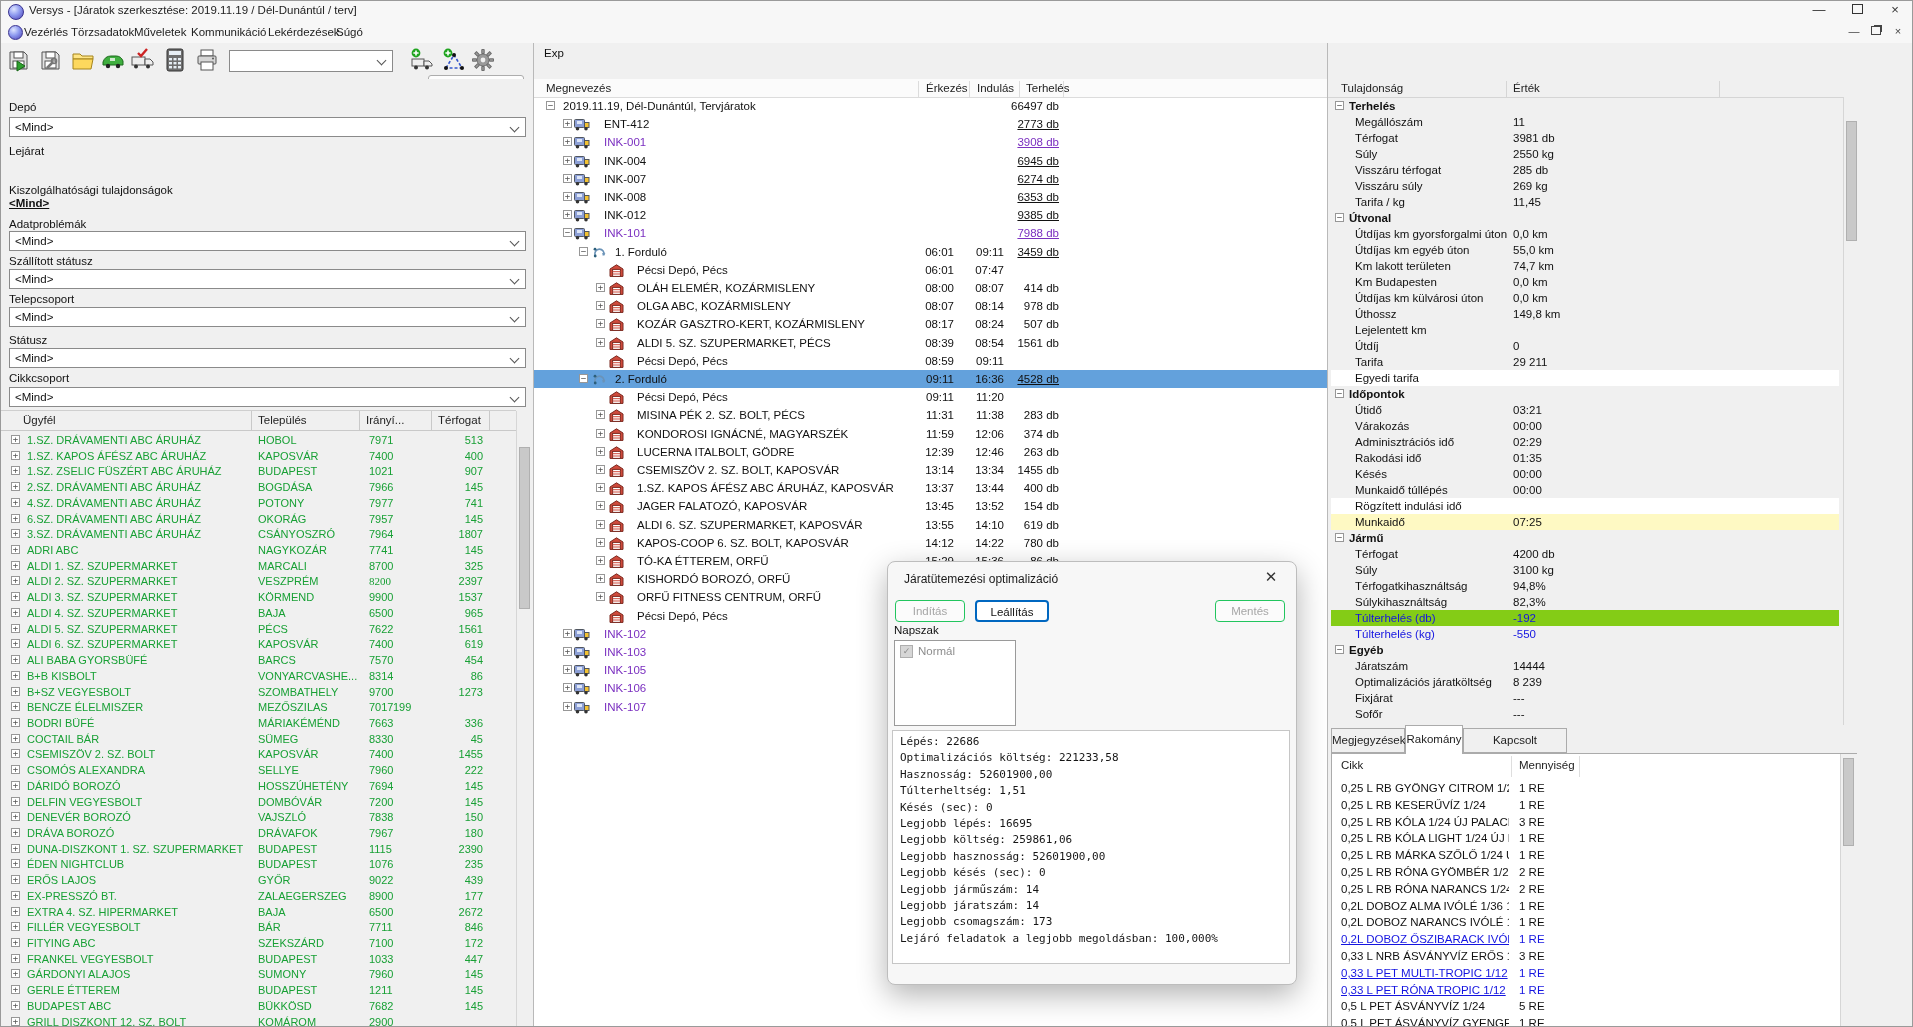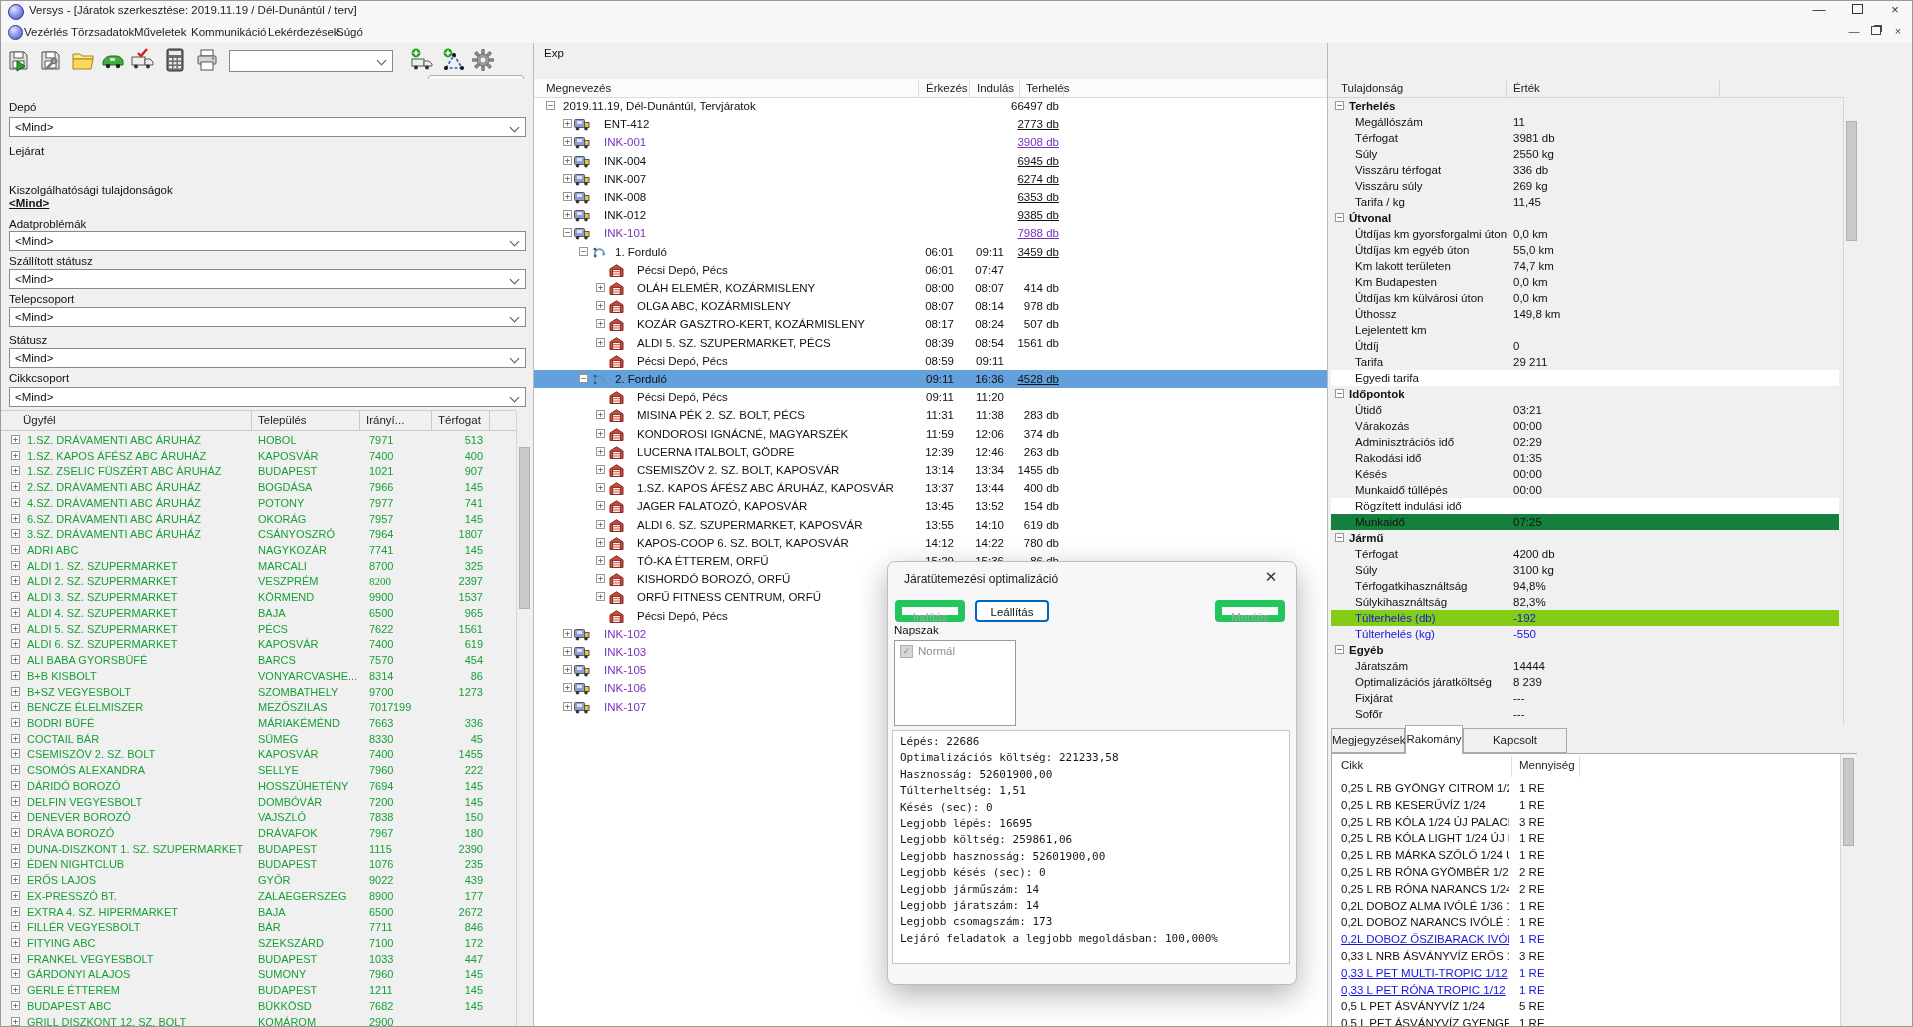--- a/index.html
+++ b/index.html
@@ -41,21 +41,21 @@
   .tab{position:absolute;box-sizing:border-box;border:1px solid #ababab;background:#f0f0f0;text-align:center;font-size:11.5px;color:#222;}
   .tab.active{background:#fff;border-bottom:none;z-index:3;}
   .cargo{position:absolute;left:1330px;top:752px;width:526px;height:275px;background:#fff;border:1px solid #ababab;box-sizing:border-box;}
   .carow{position:absolute;font-size:11.5px;white-space:nowrap;}
   .sbtrack{position:absolute;background:#f0f0f0;border-left:1px solid #d6d6d6;}
   .sbthumb{position:absolute;background:#c9c9c9;border:1px solid #b0b0b0;box-sizing:border-box;}
   .dialog{position:absolute;left:886px;top:560px;width:408px;height:422px;background:#f7f7f7;border:1px solid #bdbdbd;border-radius:8px;box-shadow:0 10px 30px rgba(0,0,0,.30);z-index:10;}
   .dlg-title{position:absolute;left:16px;top:10px;font-size:12px;color:#1a1a1a;}
   .dlg-x{position:absolute;right:14px;top:6px;font-size:15px;color:#333;width:22px;text-align:center;}
   .dbtn{position:absolute;top:38px;height:22px;border-radius:4px;text-align:center;line-height:20px;font-size:11.5px;box-sizing:border-box;}
-  .dbtn.dis{background:#fbfbfb;border:7px solid #22c55e;color:#a6a6a6;}
+  .dbtn.dis{background:#fbfbfb;border:1px solid #22c55e;color:#a6a6a6;}
   .dbtn.focus{background:#fff;border:2px solid #0067c0;color:#111;}
   .dlg-label{position:absolute;left:6px;top:62px;font-size:11.5px;color:#111;}
   .dlg-list{position:absolute;left:6px;top:78px;width:120px;height:84px;background:#fff;border:1px solid #9a9a9a;}
   .dlg-check{position:absolute;left:5px;top:4px;width:11px;height:11px;background:#d6d6d6;border:1px solid #aeaeae;font-size:9px;line-height:10px;text-align:center;color:#8b8b8b;}
   .dlg-checklabel{position:absolute;left:23px;top:4px;font-size:11.5px;color:#8d8d8d;}
   .dlg-log{position:absolute;left:4px;top:168px;width:398px;height:234px;background:#fff;border:1px solid #c6c6c6;box-sizing:border-box;overflow:hidden;}
   .logline{position:absolute;left:7px;font-family:"DejaVu Sans Mono",monospace;font-size:11px;color:#151515;white-space:pre;}
 </style>
 </head>
 <body>
@@ -785,21 +785,21 @@
       <div class="prow" style="top: 129px; background: rgb(240, 240, 240);">
         <div class="plabel" style="left: 24px; top: 2px;">Térfogat</div>
         <div style="position: absolute; left: 182px; top: 2px; font-size: 11.5px; white-space: nowrap;">3981 db</div>
       </div>
       <div class="prow" style="top: 145px; background: rgb(240, 240, 240);">
         <div class="plabel" style="left: 24px; top: 2px;">Súly</div>
         <div style="position: absolute; left: 182px; top: 2px; font-size: 11.5px; white-space: nowrap;">2550 kg</div>
       </div>
       <div class="prow" style="top: 161px; background: rgb(240, 240, 240);">
         <div class="plabel" style="left: 24px; top: 2px;">Visszáru térfogat</div>
-        <div style="position: absolute; left: 182px; top: 2px; font-size: 11.5px; white-space: nowrap;">336 db</div>
+        <div style="position: absolute; left: 182px; top: 2px; font-size: 11.5px; white-space: nowrap;">285 db</div>
       </div>
       <div class="prow" style="top: 177px; background: rgb(240, 240, 240);">
         <div class="plabel" style="left: 24px; top: 2px;">Visszáru súly</div>
         <div style="position: absolute; left: 182px; top: 2px; font-size: 11.5px; white-space: nowrap;">269 kg</div>
       </div>
       <div class="prow" style="top: 193px; background: rgb(240, 240, 240);">
         <div class="plabel" style="left: 24px; top: 2px;">Tarifa / kg</div>
         <div style="position: absolute; left: 182px; top: 2px; font-size: 11.5px; white-space: nowrap;">11,45</div>
       </div>
       <div class="prow" style="top: 209px; background: rgb(240, 240, 240);">
@@ -868,21 +868,21 @@
         <div class="plabel" style="left: 24px; top: 2px;">Késés</div>
         <div style="position: absolute; left: 182px; top: 2px; font-size: 11.5px; white-space: nowrap;">00:00</div>
       </div>
       <div class="prow" style="top: 481px; background: rgb(240, 240, 240);">
         <div class="plabel" style="left: 24px; top: 2px;">Munkaidő túllépés</div>
         <div style="position: absolute; left: 182px; top: 2px; font-size: 11.5px; white-space: nowrap;">00:00</div>
       </div>
       <div class="prow" style="top: 497px; background: rgb(255, 255, 255);">
         <div class="plabel" style="left: 24px; top: 2px;">Rögzített indulási idő</div>
       </div>
-      <div class="prow" style="top: 513px; background: #15803d; text-decoration: underline;">
+      <div class="prow" style="top: 513px; background: #fef9c3; text-decoration: underline;">
         <div class="plabel" style="left: 24px; top: 2px;">Munkaidő</div>
         <div style="position: absolute; left: 182px; top: 2px; font-size: 11.5px; white-space: nowrap;">07:25</div>
       </div>
       <div class="prow" style="top: 529px; background: rgb(240, 240, 240);">
         <div class="expbox" style="left: 4px; top: 3px;">−</div>
         <div class="plabel" style="left: 18px; top: 2px; font-weight: bold;">Jármű</div>
       </div>
       <div class="prow" style="top: 545px; background: rgb(240, 240, 240);">
         <div class="plabel" style="left: 24px; top: 2px;">Térfogat</div>
         <div style="position: absolute; left: 182px; top: 2px; font-size: 11.5px; white-space: nowrap;">4200 db</div>

